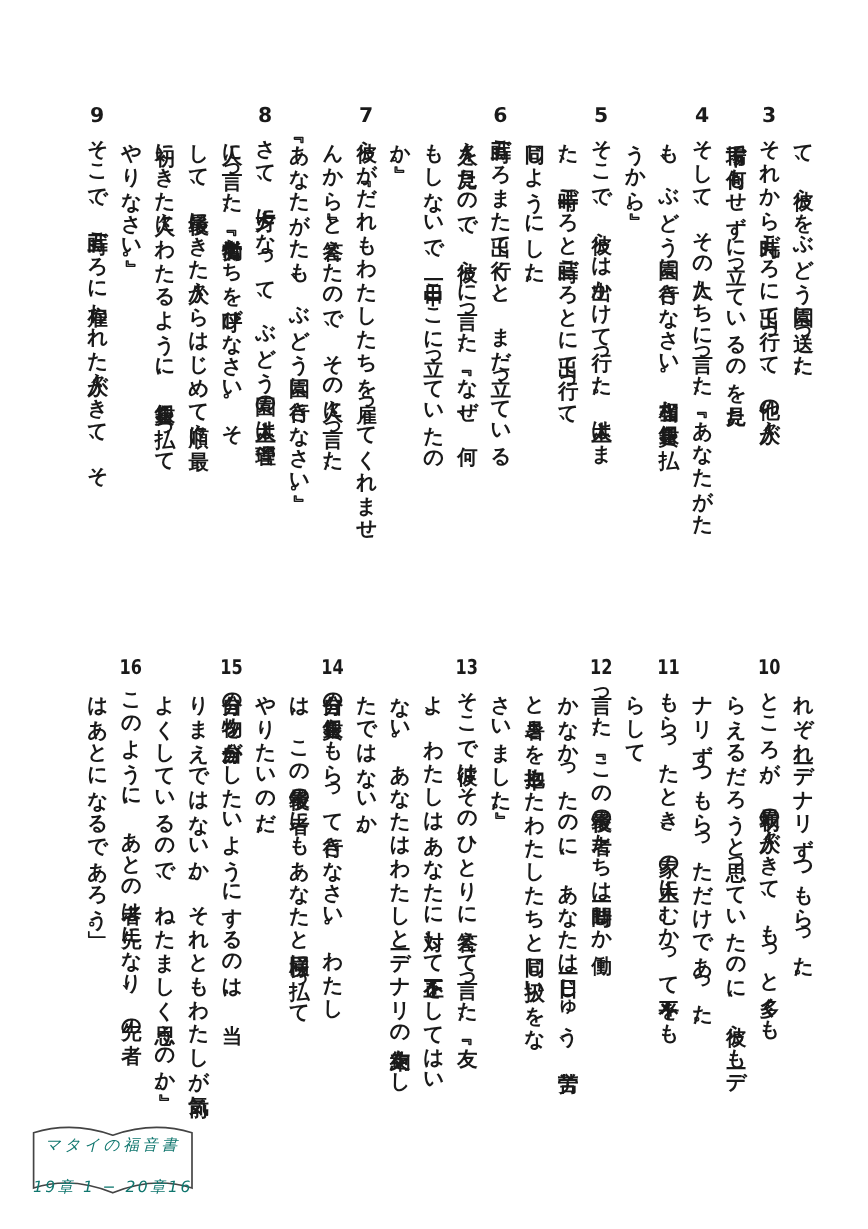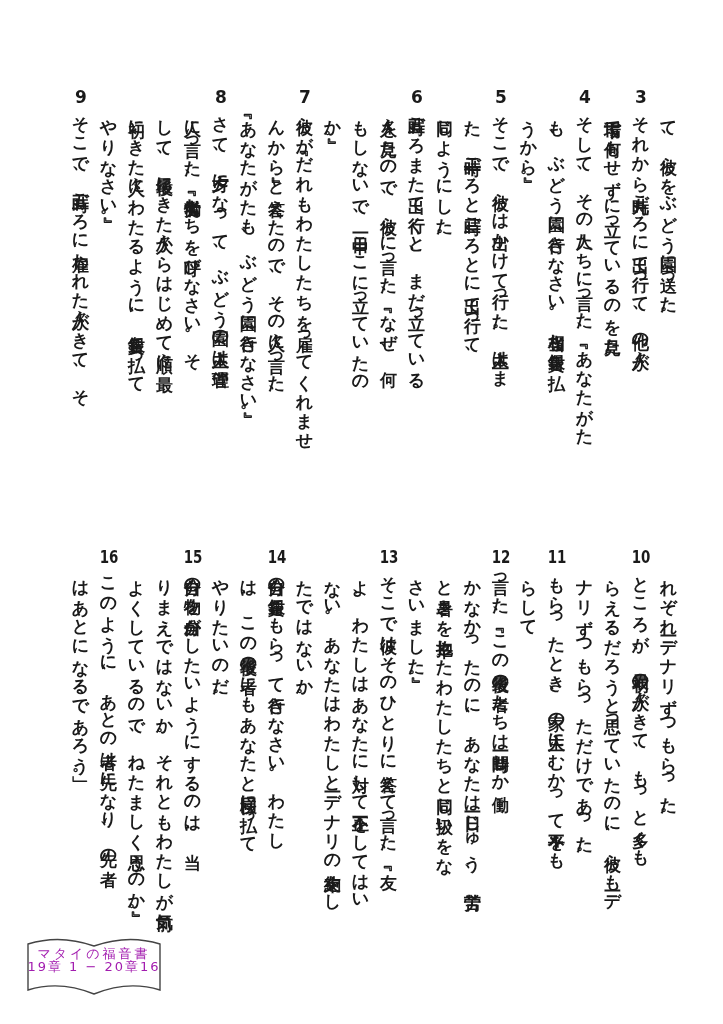--- a/index.html
+++ b/index.html
@@ -52,24 +52,25 @@
       left: 0; top: 0;
     }
     .book-label .line {
       position: absolute;
       left: 0;
       width: 140px;
       text-align: center;
       font-family: "DejaVu Sans", sans-serif;
       font-size: 13px;
       letter-spacing: 3px;
-      color: #a21caf;
+      color: #0f766e;
+      font-style: italic;
     }
     .book-label .line1 { top: 9px; }
-    .book-label .line2 { top: 22px; letter-spacing: 2px; }
+    .book-label .line2 { top: 44px; letter-spacing: 2px; }
   </style>
 </head>
 <body>
 
 <div class="block top" id="block-top">
     <div class="col"><span>て、彼らをぶどう園に送った。</span></div>
     <div class="col verse-start"><span class="vnum">3</span><span>それから九時ごろに出て行って、他の人々が</span></div>
     <div class="col"><span>市場で何もせずに立っているのを見た。</span></div>
     <div class="col verse-start"><span class="vnum">4</span><span>そして、その人たちに言った、『あなたがた</span></div>
     <div class="col"><span>も、ぶどう園に行きなさい。相当な賃銀を払</span></div>

